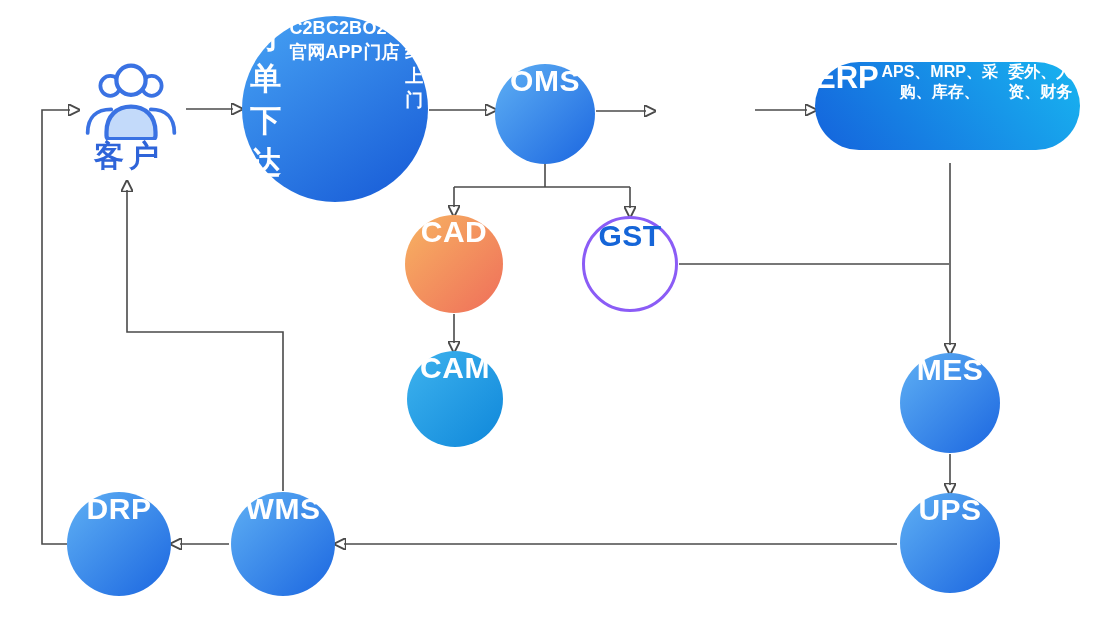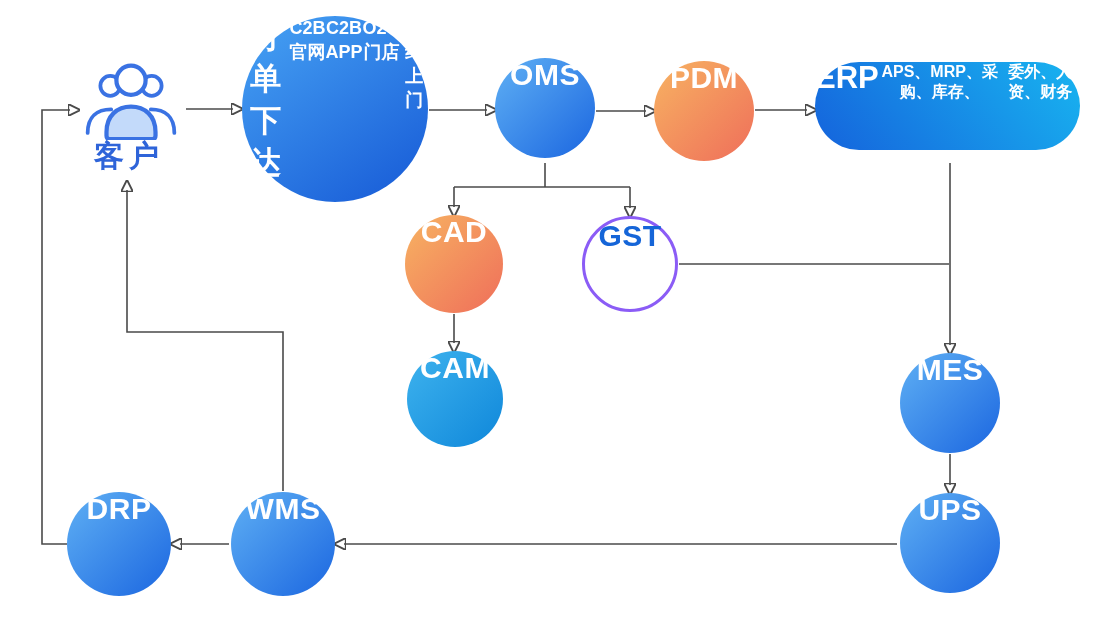--- a/index.html
+++ b/index.html
@@ -21,21 +21,21 @@
   .blue-grad{background:linear-gradient(135deg,#5fb0f4 0%,#1b66e0 100%);}
   .big-grad{background:linear-gradient(145deg,#47a3f4 0%,#1659d6 100%);}
   .cyan-grad{background:linear-gradient(135deg,#3eb3ee 0%,#0f87da 100%);}
   .orange-grad{background:linear-gradient(135deg,#f7b362 0%,#ef6e5a 100%);}
   .node-label{font-size:30px;letter-spacing:.5px;}
   
   .order{left:242px;top:16px;width:186px;height:186px;}
   .order .title{font-size:31px;margin-bottom:7px;}
   .order .channel{font-size:18px;line-height:24px;}
   
-  .oms{left:495px;top:58px;width:100px;height:100px;}
+  .oms{left:495px;top:64px;width:100px;height:100px;}
   .pdm{left:654px;top:61px;width:100px;height:100px;}
   .cad{left:405px;top:215px;width:98px;height:98px;}
   .gst{left:582px;top:216px;width:96px;height:96px;background:#ffffff;
        border:3px solid #8b5cf6;box-sizing:border-box;color:#1565d8;}
   .cam{left:407px;top:351px;width:96px;height:96px;}
   .mes{left:900px;top:353px;width:100px;height:100px;}
   .ups{left:900px;top:493px;width:100px;height:100px;}
   .wms{left:231px;top:492px;width:104px;height:104px;}
   .drp{left:67px;top:492px;width:104px;height:104px;}
   
@@ -95,23 +95,20 @@
     <div class="channel">C2B 官网</div>
     <div class="channel">C2B APP</div>
     <div class="channel">O2O门店</div>
     <div class="channel">预约上门</div>
   </div>
 
   <div class="node circle blue-grad oms">
     <div class="node-label">OMS</div>
   </div>
 
-  <div class="node circle orange-grad pdm">
-    <div class="node-label">PDM</div>
-  </div>
 
   <div class="node erp">
     <div class="title">ERP</div>
     <div class="sub">APS、MRP、采购、库存、</div>
     <div class="sub">委外、人资、财务</div>
   </div>
 
   <div class="node circle orange-grad cad">
     <div class="node-label">CAD</div>
   </div>

